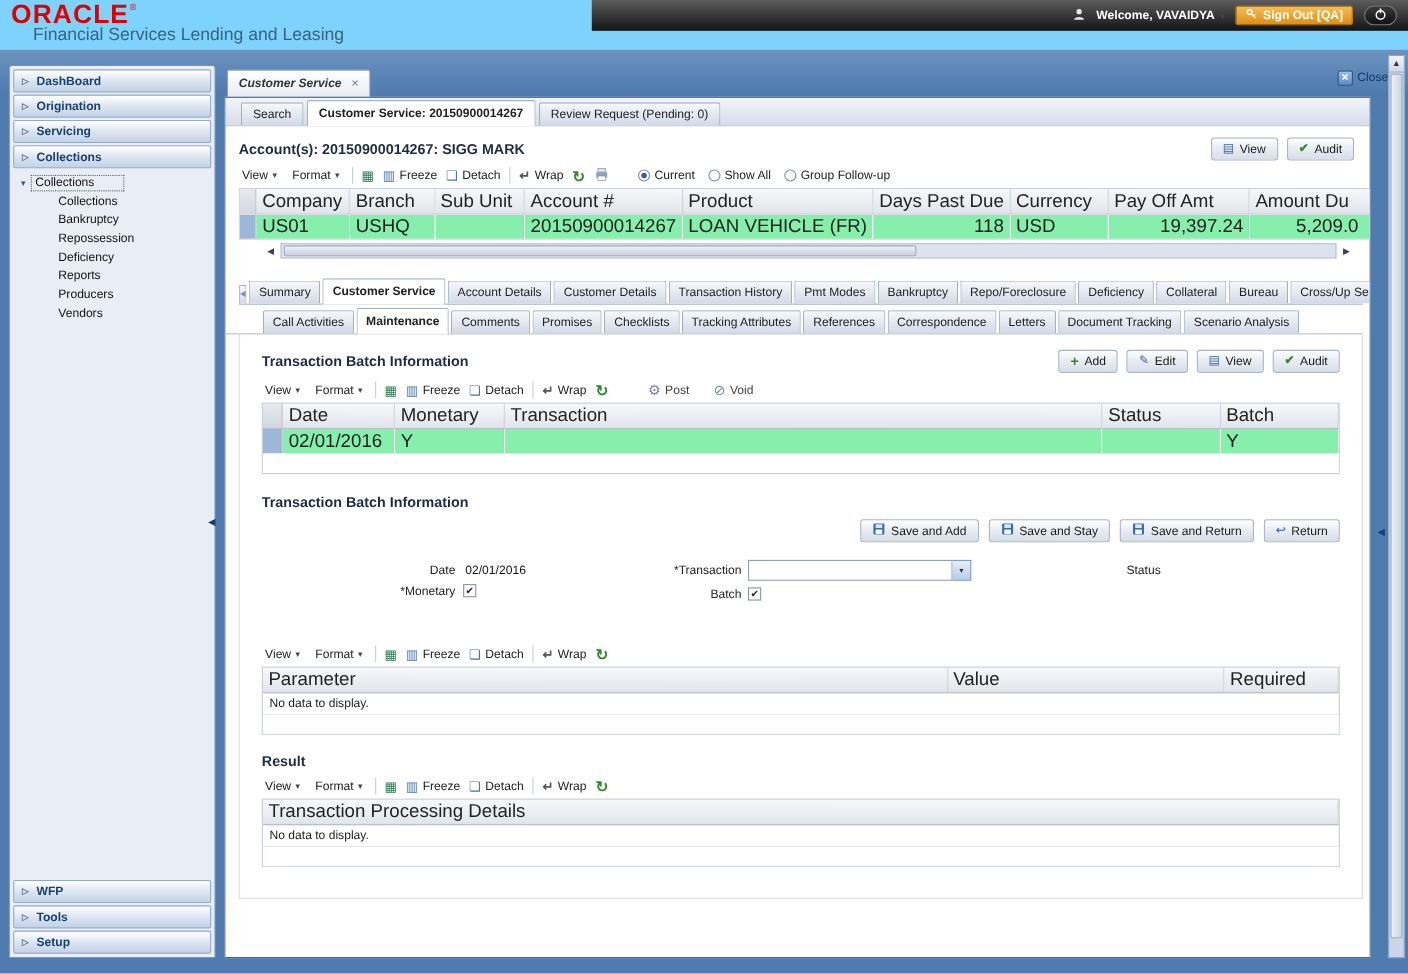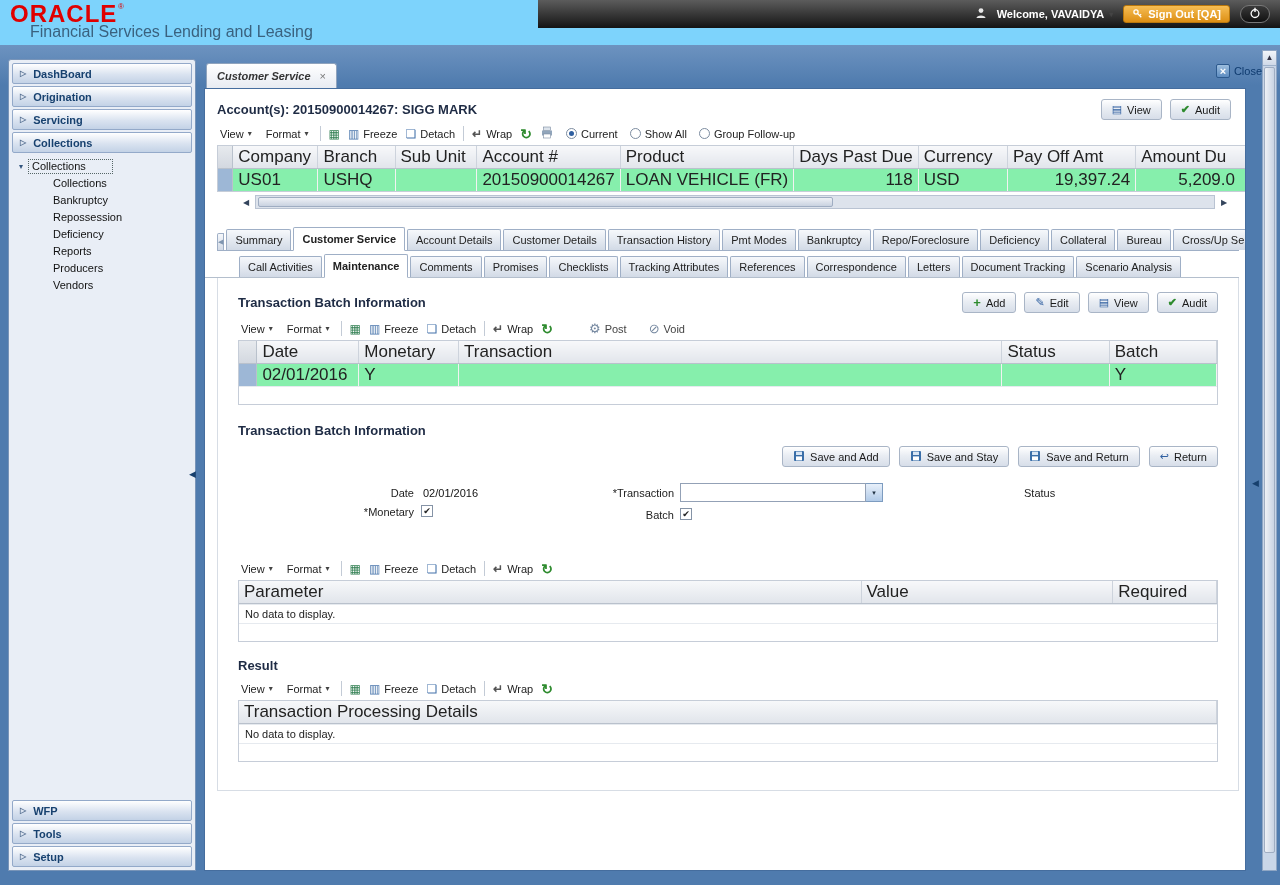--- a/index.html
+++ b/index.html
@@ -59,21 +59,21 @@
   .caret{font-size:8px;color:#444}
   .tbsep{width:1px;height:15px;background:#c3cbd6}
   .tool{display:flex;align-items:center;gap:4px;cursor:pointer;white-space:nowrap}
   .ti{font-size:12px;line-height:1}
   .ti.export{color:#2e7d4f}
   .ti.freeze,.ti.detach{color:#4976ac}
   .ti.wrap{color:#555;font-weight:bold}
   .ti.refresh{color:#2e8b2e;font-weight:bold;font-size:14px}
   .ti.gear,.ti.void{color:#74879f;font-size:13px}
   .muted{color:#444}
-  .radio-group{display:flex;align-items:center;gap:12px;margin-left:4px}
+  .radio-group{display:flex;align-items:center;gap:12px;margin-left:18px}
   .radio-opt{display:flex;align-items:center;gap:4px;cursor:pointer}
   .radio{width:11px;height:11px;border:1px solid #7c8ca0;border-radius:50%;background:#fff;position:relative}
   .radio.sel::after{content:"";position:absolute;left:2px;top:2px;width:5px;height:5px;border-radius:50%;background:#2f5fa0}
   
   .btn{display:inline-flex;align-items:center;gap:5px;height:21px;padding:0 10px;font-size:11px;color:#1a1a1a;
     background:linear-gradient(#ffffff,#e9edf3 45%,#d7dee9);border:1px solid #a9b5c6;border-radius:3px;
     cursor:pointer;font-family:inherit;white-space:nowrap}
   .bi{font-size:11px;line-height:1}
   .bi.green{color:#2e8b2e;font-weight:bold}
   .bi.blue{color:#2f5fa0}
@@ -222,20 +222,25 @@
         <span>Customer Service</span>
         <span class="ws-x">×</span>
       </div>
       <div class="ws-close">
         <span class="close-ico">×</span>
         <span>Close</span>
       </div>
     </div>
 
     <div class="main-panel">
+      <div class="page-tabs">
+        <div class="ptab">Search</div>
+        <div class="ptab active">Customer Service: 20150900014267</div>
+        <div class="ptab">Review Request (Pending: 0)</div>
+      </div>
 
       <div class="page-body">
 
         <div class="sec-head" style="margin:10px 14px 2px 12px">
           <span class="sec">Account(s): 20150900014267: SIGG MARK</span>
           <span class="btn-row">
             <button class="btn">
               <span class="bi blue">▤</span>
               <span>View</span>
             </button>

